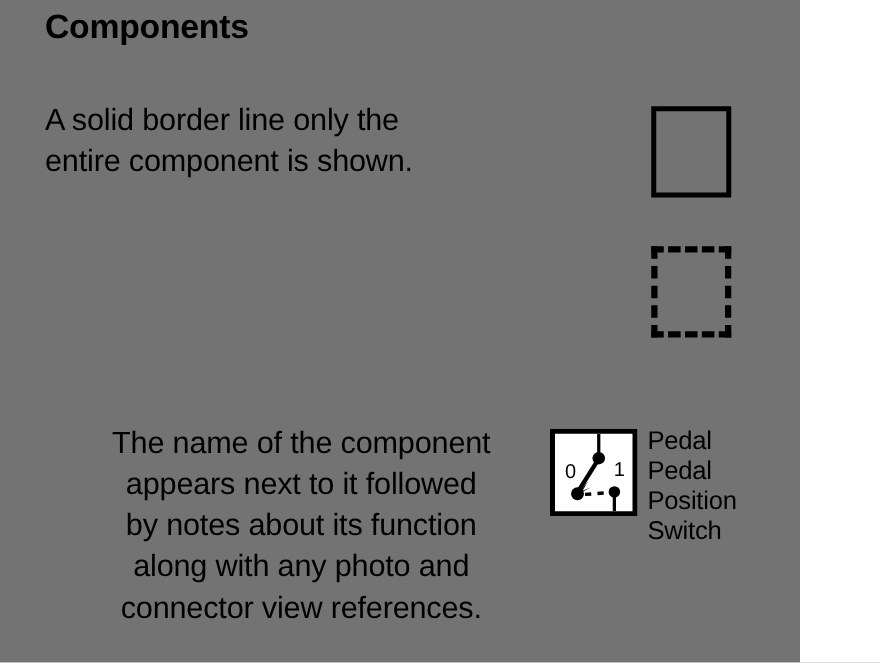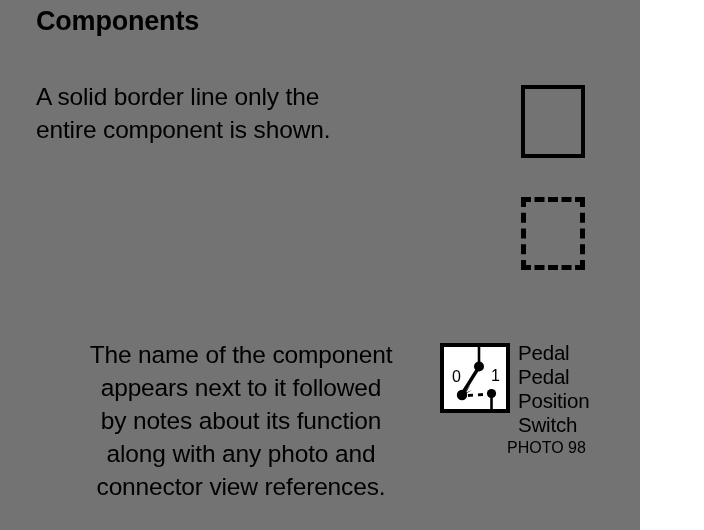--- a/index.html
+++ b/index.html
@@ -157,16 +157,15 @@
       <text x="8" y="35" font-family="Liberation Sans, sans-serif" font-size="16" fill="#000000">0</text>
       <text x="47" y="34" font-family="Liberation Sans, sans-serif" font-size="16" fill="#000000">1</text>
     </svg>
   </div>
 
   <div id="component-label">
     <div class="label-line">Pedal</div>
     <div class="label-line">Pedal</div>
     <div class="label-line">Position</div>
     <div class="label-line">Switch</div>
-    <div id="photo-ref">PHOTO 98</div>
   </div>
 
 </div>
 
 </body></html>

